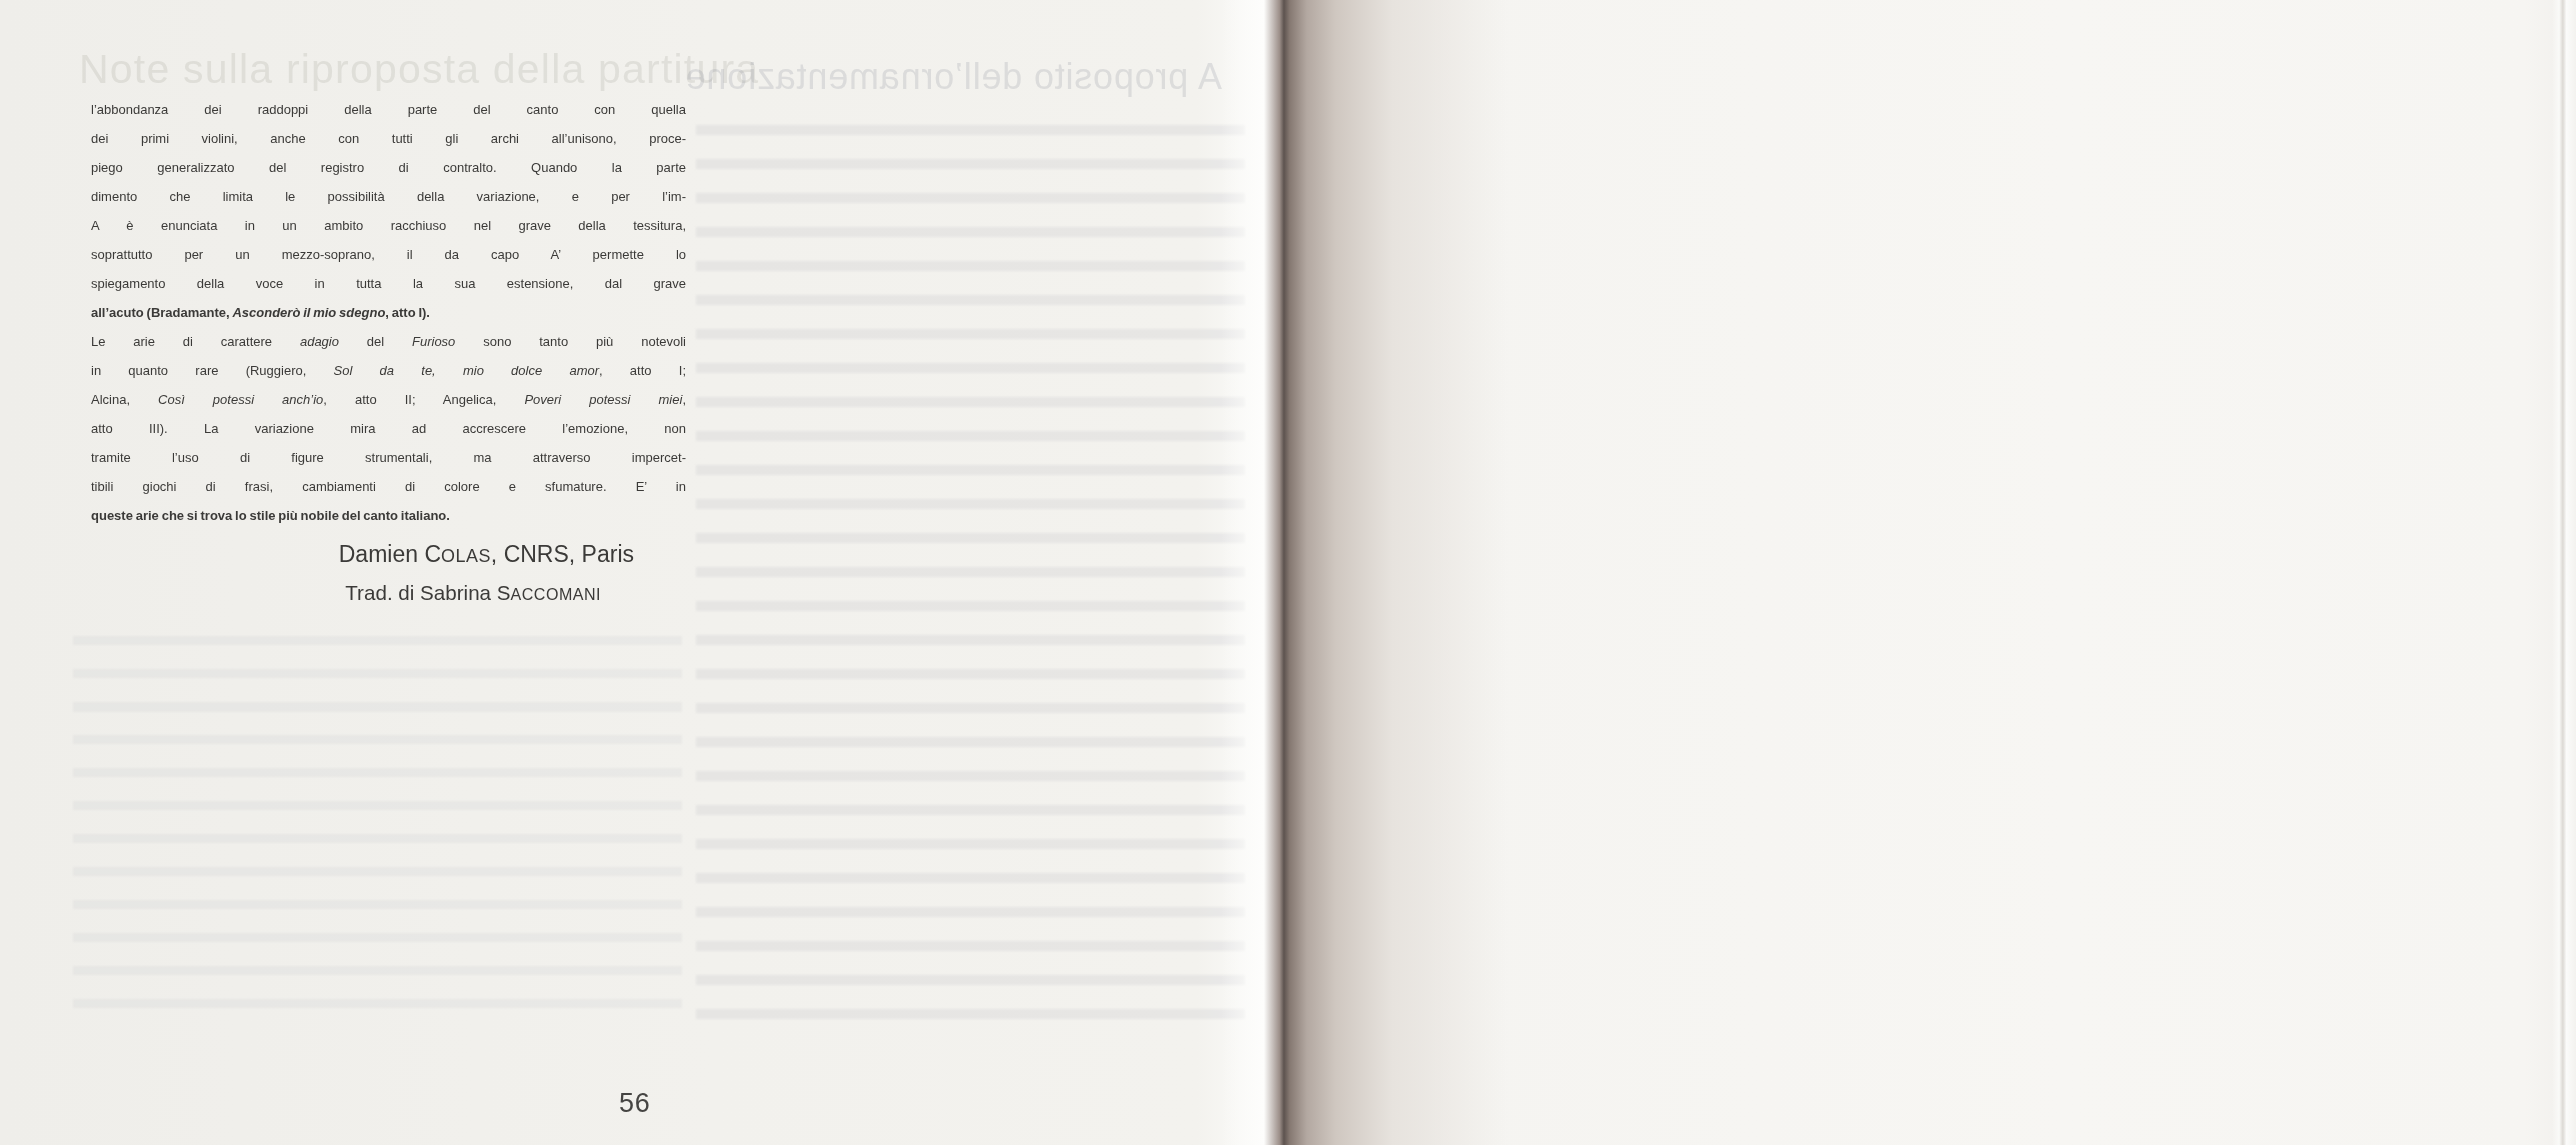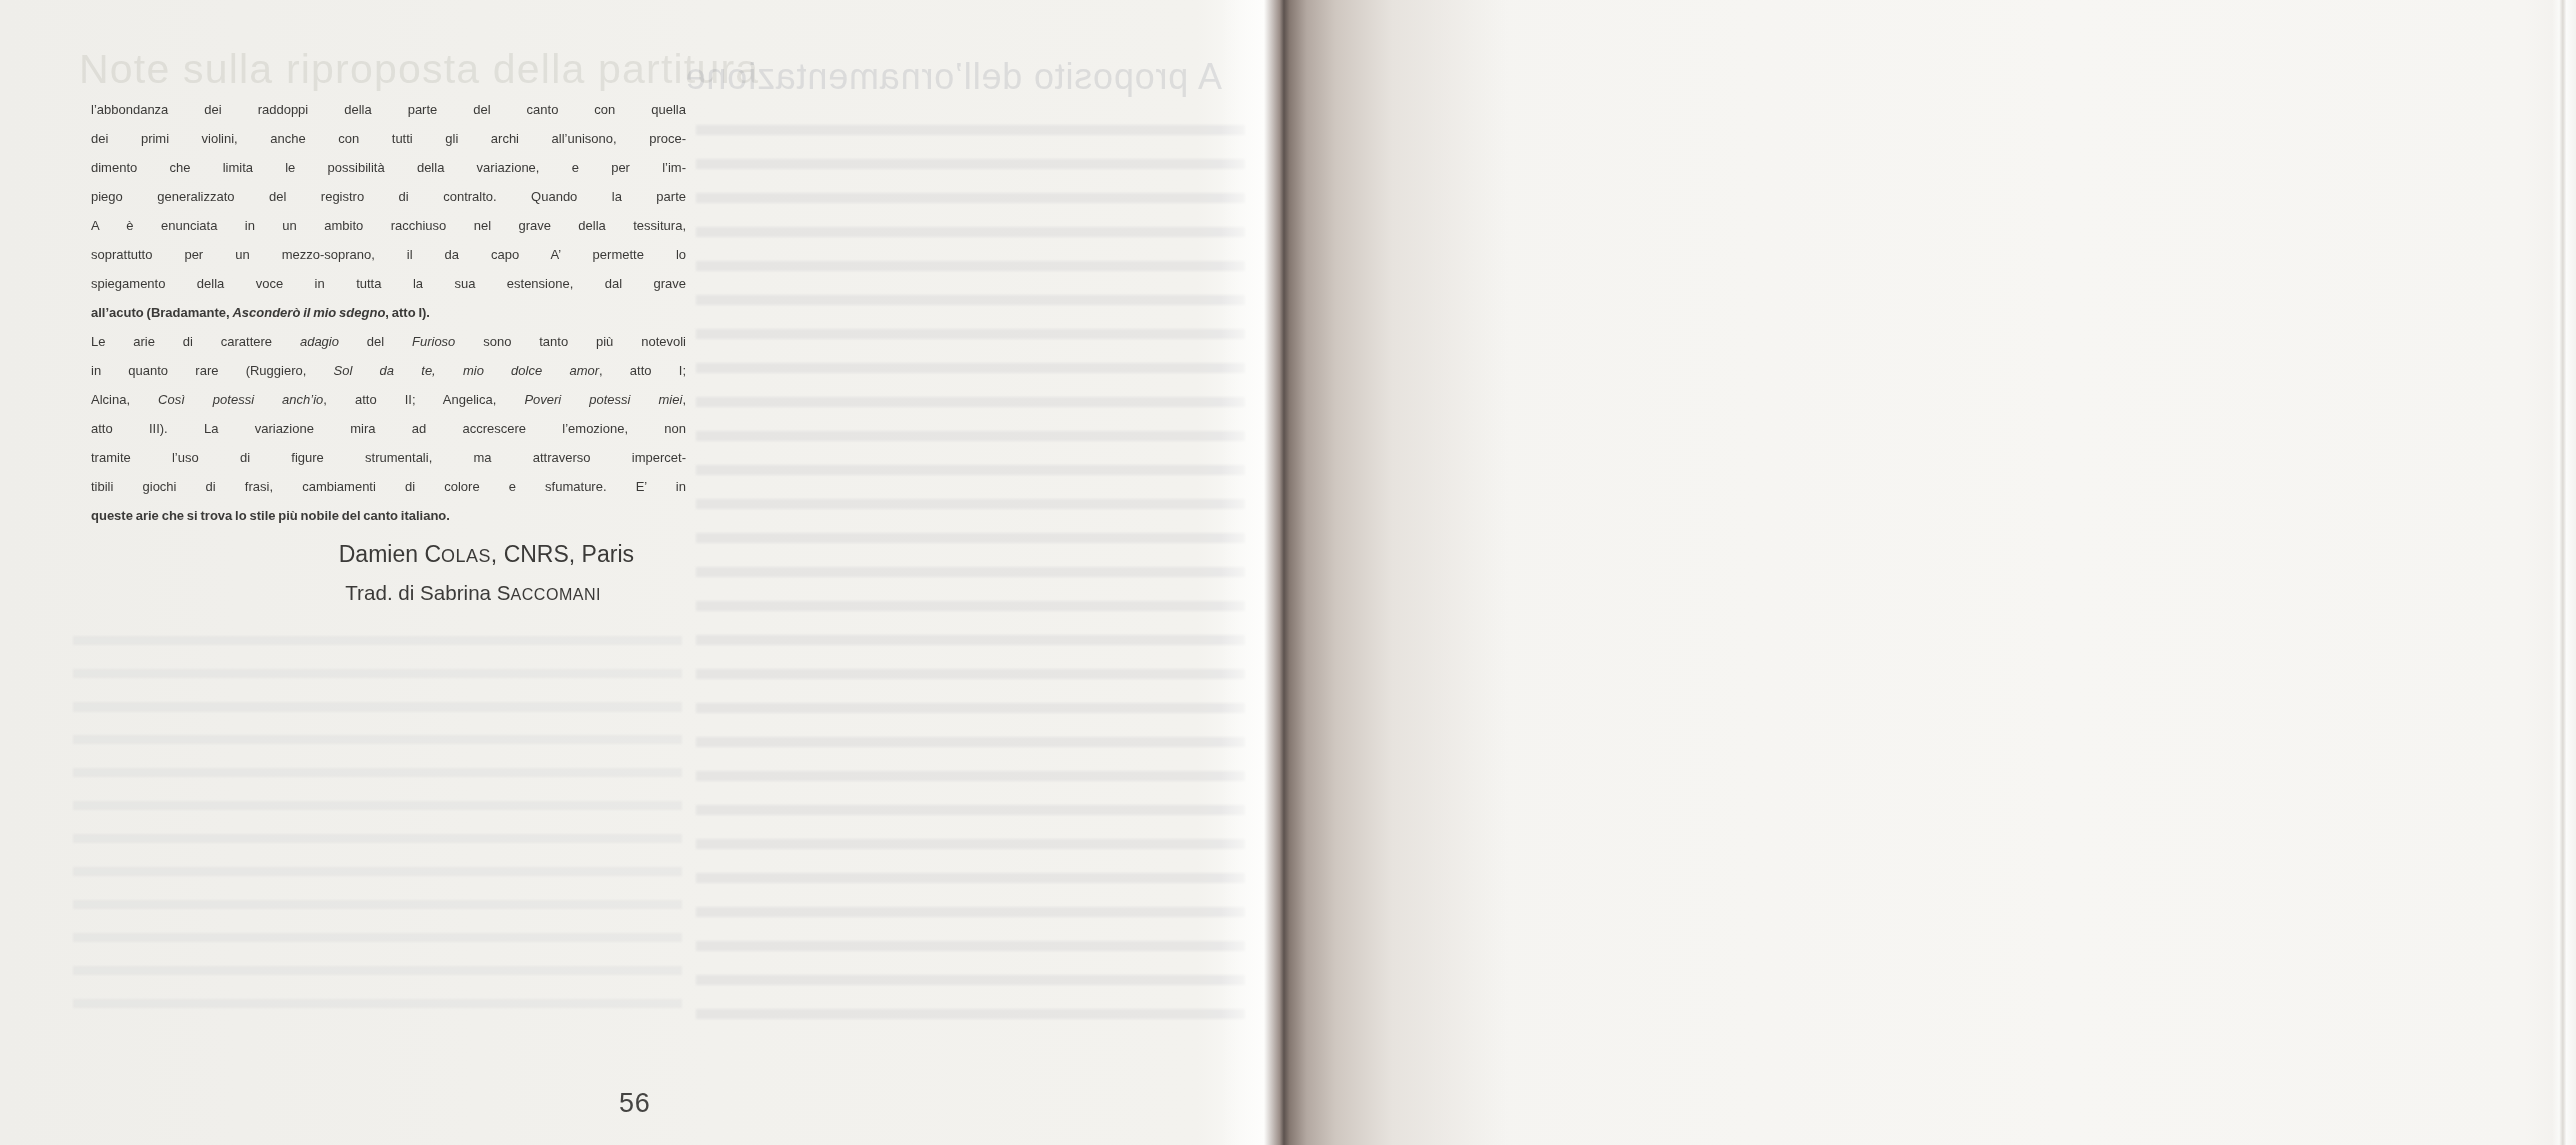--- a/index.html
+++ b/index.html
@@ -86,22 +86,22 @@
 
   <div class="page page-left">
     <div class="ghost-title">Note sulla riproposta della partitura</div>
     <div class="ghost-heading mirrored">A proposito dell’ornamentazione</div>
     <div class="ghost-lines gl-right"></div>
     <div class="ghost-lines gl-bottomleft"></div>
 
     <div class="textblock-left">
         <div class="tline">l’abbondanza dei raddoppi della parte del canto con quella</div>
         <div class="tline">dei primi violini, anche con tutti gli archi all’unisono, proce-</div>
+        <div class="tline">piego generalizzato del registro di contralto. Quando la parte</div>
         <div class="tline">dimento che limita le possibilità della variazione, e per l’im-</div>
-        <div class="tline">piego generalizzato del registro di contralto. Quando la parte</div>
         <div class="tline">A è enunciata in un ambito racchiuso nel grave della tessitura,</div>
         <div class="tline">soprattutto per un mezzo-soprano, il da capo A’ permette lo</div>
         <div class="tline">spiegamento della voce in tutta la sua estensione, dal grave</div>
         <div class="tline pend">all’acuto (Bradamante, <i>Asconderò il mio sdegno</i>, atto I).</div>
         <div class="tline">Le arie di carattere <i>adagio</i> del <i>Furioso</i> sono tanto più notevoli</div>
         <div class="tline">in quanto rare (Ruggiero, <i>Sol da te, mio dolce amor</i>, atto I;</div>
         <div class="tline">Alcina, <i>Così potessi anch’io</i>, atto II; Angelica, <i>Poveri potessi miei</i>,</div>
         <div class="tline">atto III). La variazione mira ad accrescere l’emozione, non</div>
         <div class="tline">tramite l’uso di figure strumentali, ma attraverso impercet-</div>
         <div class="tline">tibili giochi di frasi, cambiamenti di colore e sfumature. E’ in</div>

